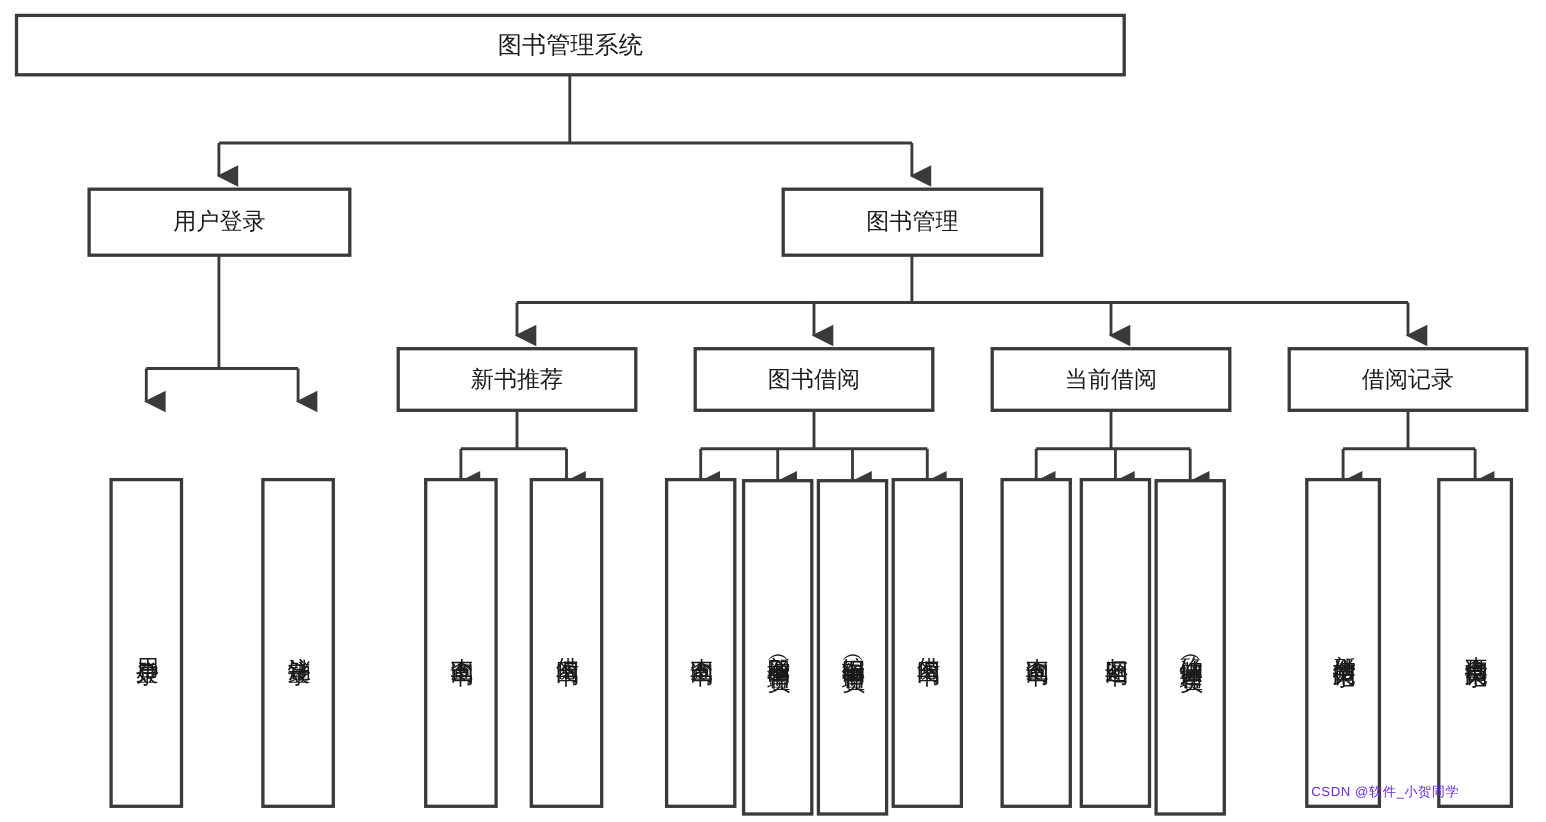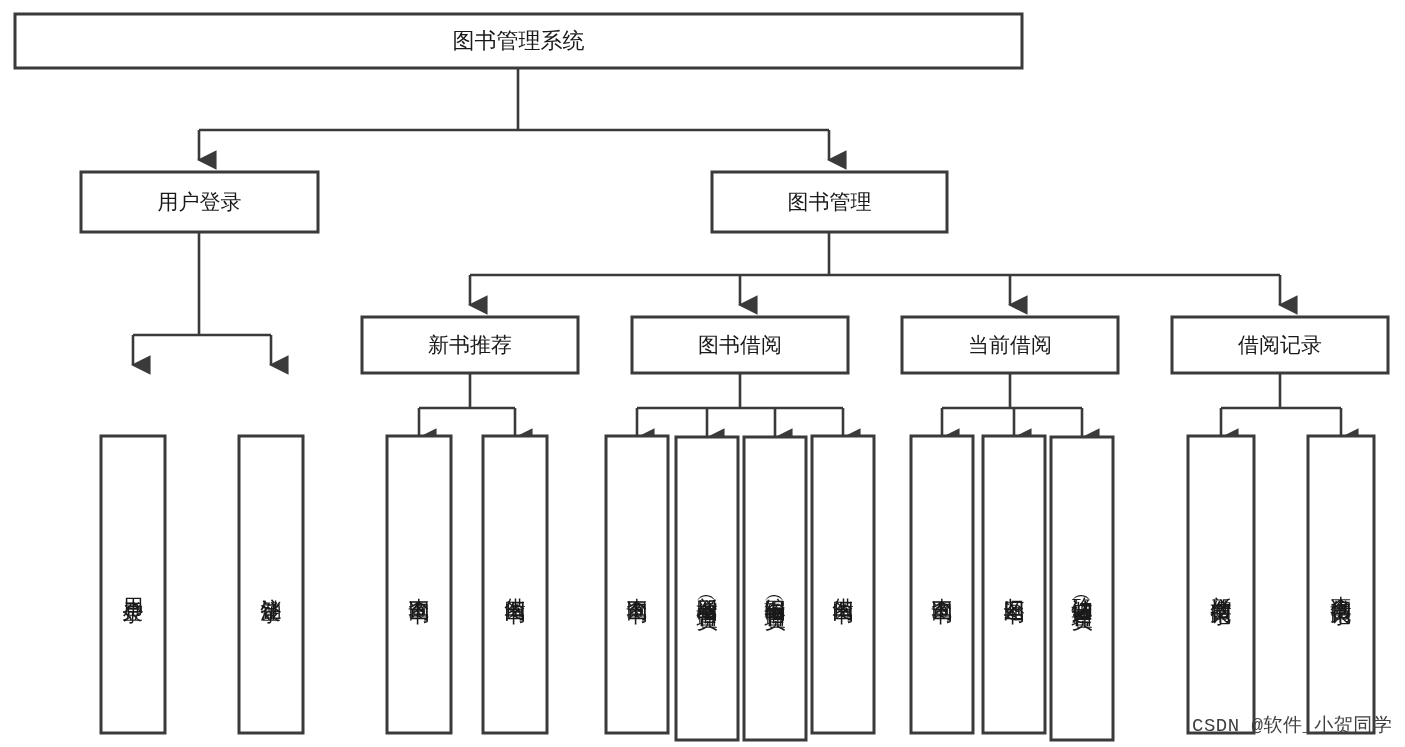--- a/index.html
+++ b/index.html
@@ -65,23 +65,23 @@
     color: #1a1a1a;
     letter-spacing: 2px;
     display: flex;
     align-items: center;
     justify-content: center;
     white-space: nowrap;
     pointer-events: none;
   }
   .watermark {
     position: absolute;
-    font-family: Liberation Mono, monospace;
-    font-size: 19px;
-    color: #404040;
+    font-family: Liberation Sans, sans-serif;
+    font-size: 12px;
+    color: #6d28d9;
     white-space: nowrap;
     letter-spacing: 0.5px;
   }
 </style>
 </head>
 <body>
 
 <div id="diagram-root">
 
   <svg class="diagram-canvas" viewBox="0 0 1405 747">

